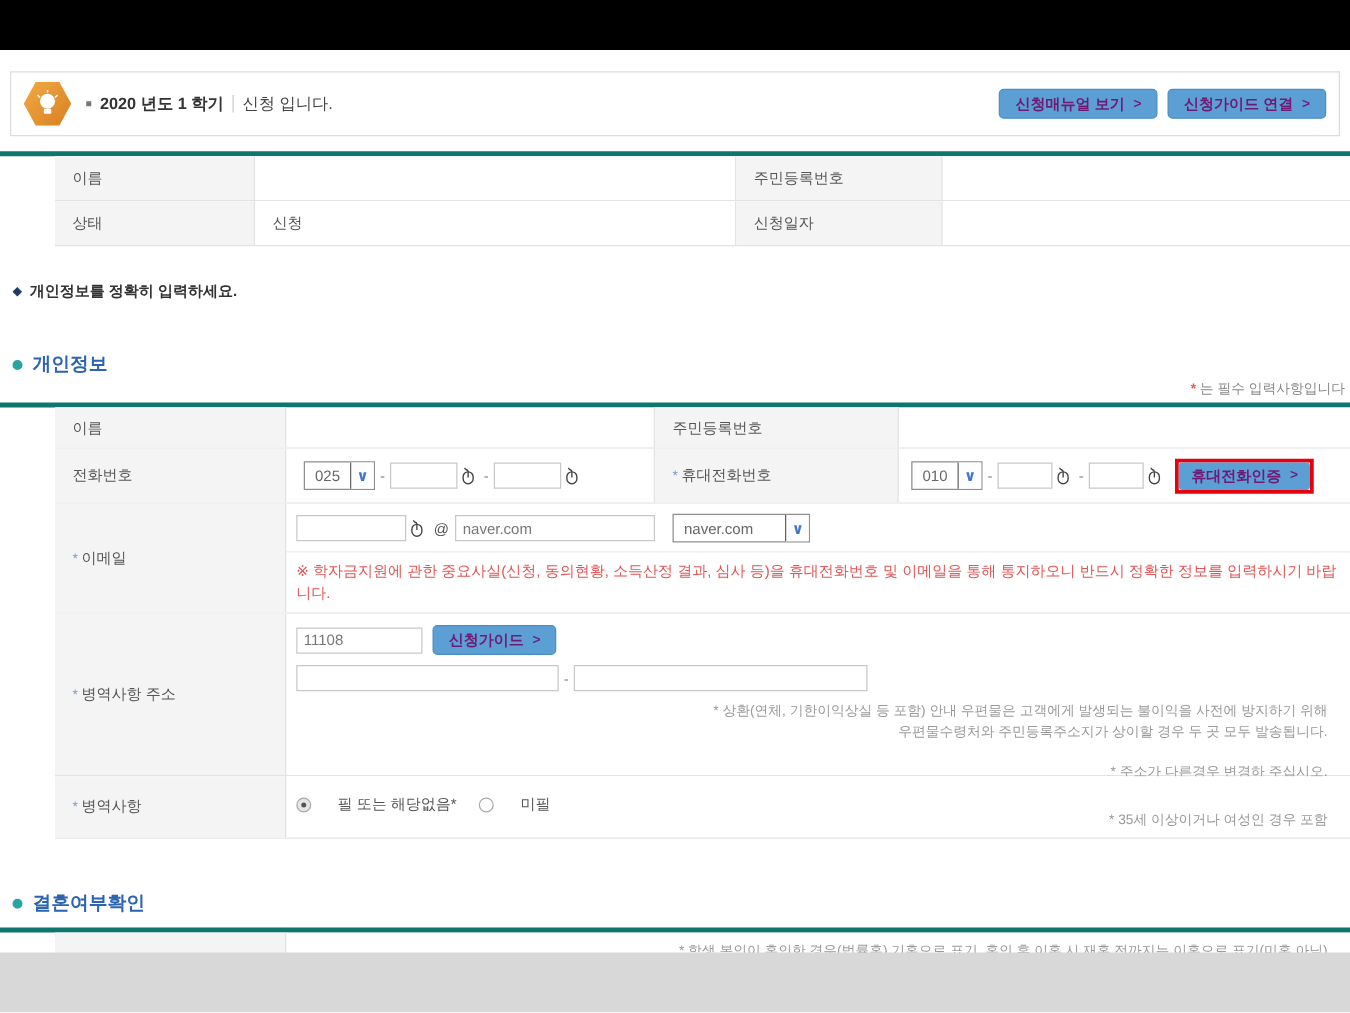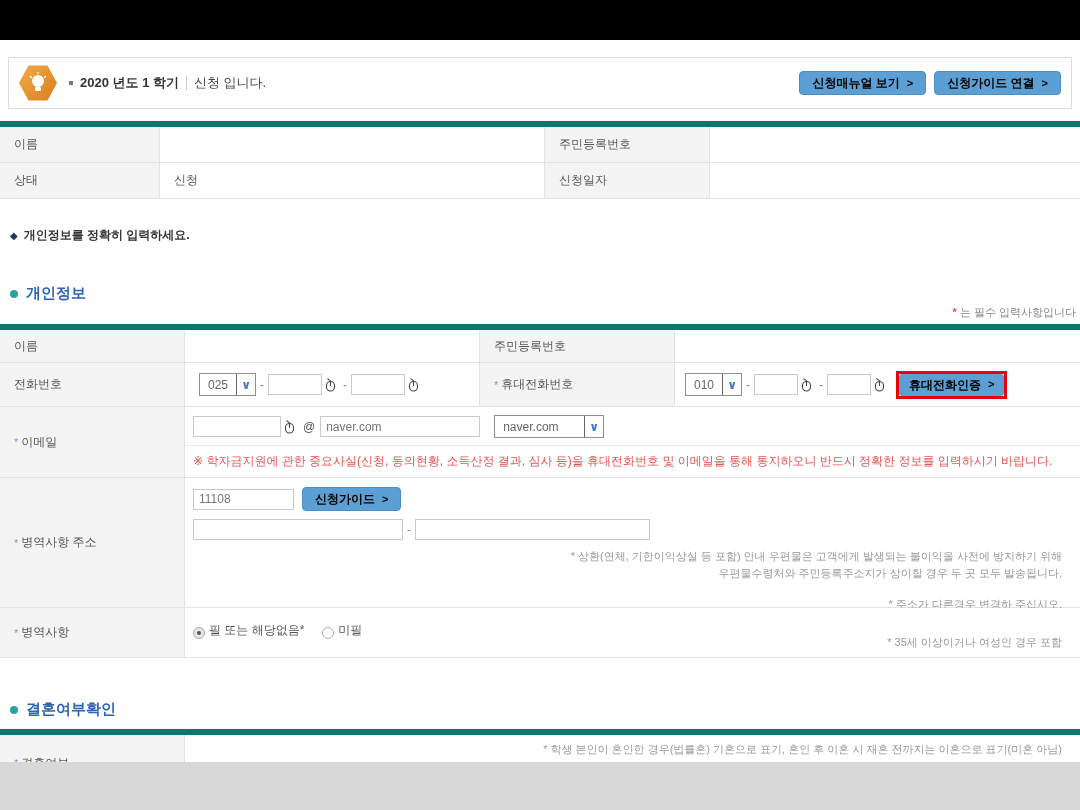--- a/index.html
+++ b/index.html
@@ -15,27 +15,27 @@
   .hex-icon { width:38px; height:38px; background:linear-gradient(135deg,#f2ab45,#d97e20);
     clip-path:polygon(25% 4%, 75% 4%, 100% 50%, 75% 96%, 25% 96%, 0% 50%);
     display:flex; align-items:center; justify-content:center; flex:0 0 auto; }
   .notice-wrap { display:flex; align-items:center; margin-left:12px; gap:7px; font-size:13px; }
   .sq-bullet { width:4px; height:4px; background:#777; display:inline-block; }
   .notice-bold { font-weight:bold; color:#333; }
   .notice-sep { width:1px; height:14px; background:#ccc; display:inline-block; }
   .notice-rest { color:#444; }
   .header-btns { margin-left:auto; display:flex; gap:8px; }
 
-  .btn { background:#5b9fd4; border:1px solid #4a8ec4; color:#000000; font-size:12px;
+  .btn { background:#5b9fd4; border:1px solid #4a8ec4; color:#701a75; font-size:12px;
     font-weight:bold; border-radius:4px; padding:5px 12px; display:inline-flex;
     align-items:center; gap:7px; cursor:pointer; line-height:1; white-space:nowrap; }
   .btn .arr { font-size:11px; font-weight:bold; opacity:.95; }
 
   
-  .tbl { border-top:6px solid #0f766e; font-size:12px; color:#555; }
+  .tbl { border-top:4px solid #0f766e; font-size:12px; color:#555;padding-left:44px; }
   .trow { display:flex; border-bottom:1px solid #e3e3e3; background:#fff; }
   .tlabel { background:#f4f4f4; display:flex; align-items:center; padding-left:14px;
     border-right:1px solid #e3e3e3; flex:0 0 auto; gap:3px; }
   .tval { display:flex; align-items:center; padding-left:14px; }
 
   
   .summary { margin-top:12px; }
   .summary .trow { height:36px; }
   .summary .l1 { width:160px; }
   .summary .v1 { width:385px; border-right:1px solid #e3e3e3; }
@@ -90,21 +90,21 @@
   .addr-cell { padding:9px 0 8px 8px; display:flex; flex-direction:column; }
   .addr-line { display:flex; align-items:center; gap:8px; }
   .addr-line2 { margin-top:8px; display:flex; align-items:center; }
   .addr-notes { margin-top:8px; text-align:right; padding-right:18px; font-size:11px;
     color:#999; line-height:17px; }
   .addr-note3 { margin-top:15px; text-align:right; padding-right:18px; font-size:11px;
     color:#999; }
 
   .r-mil { height:50px; position:relative; }
   .radio-group { display:flex; align-items:center; gap:18px; padding:14px 0 0 8px; }
-  .radio-opt { display:inline-flex; align-items:flex-end; gap:4px; color:#555; font-size:12px; }
+  .radio-opt { display:inline-flex; align-items:center; gap:21px; color:#555; font-size:12px; }
   .radio { width:12px; height:12px; border:1px solid #aaa; border-radius:50%;
     background:#fff; display:inline-block; position:relative; }
   .radio.checked { background:#e6e6e6; }
   .radio.checked::after { content:''; position:absolute; inset:3px; border-radius:50%;
     background:#555; }
   .mil-note { position:absolute; right:18px; bottom:7px; font-size:11px; color:#999; }
 
   .marriage-tbl { margin-top:10px; height:62px; overflow:hidden; }
   .marriage-tbl .trow { height:100%; border-bottom:none; }
   .marriage-tbl .l1 { width:185px; }

